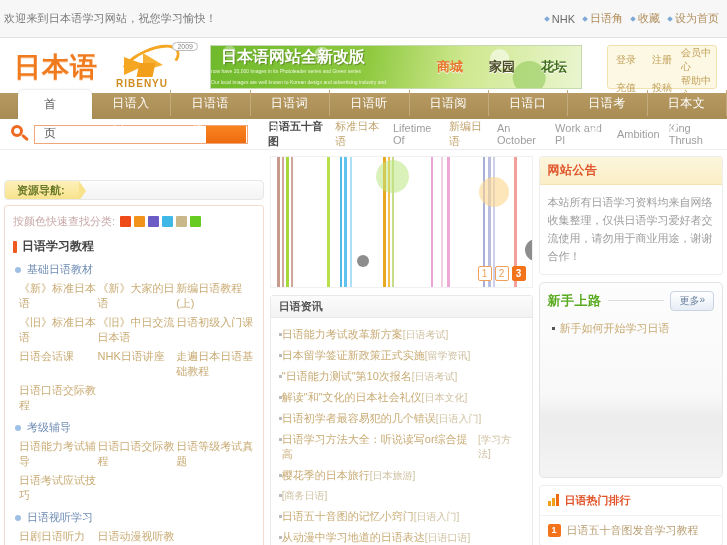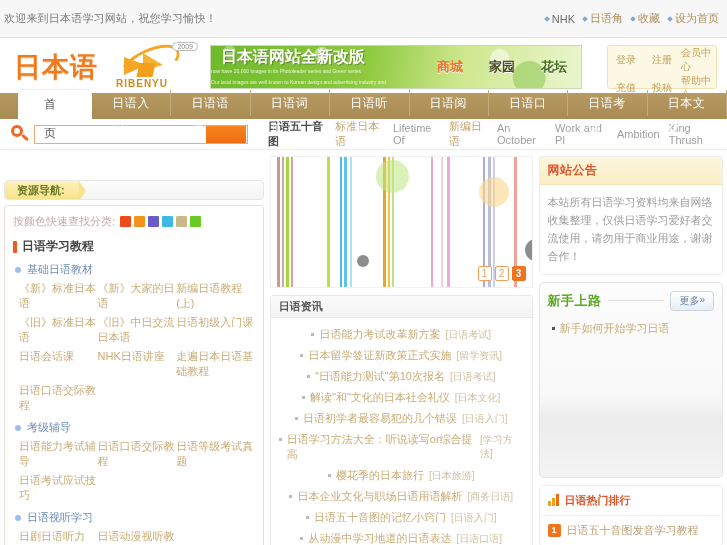--- a/index.html
+++ b/index.html
@@ -352,24 +352,23 @@
   .mpanel-head {
     height: 22px;
     background: linear-gradient(#fcfcfc, #f2f2f2);
     border-bottom: 1px solid #e9e9e9;
     display: flex; align-items: center;
     padding: 0 8px;
     font-size: 11px; font-weight: bold; color: #555;
   }
   .newslist { padding: 6px 8px 8px 8px; }
   .newsitem {
-    display: flex; align-items: baseline; gap: 5px;
+    display: flex; align-items: baseline; 
     font-size: 11px;
     padding: 3px 0;
-    justify-content: center;
   }
   .newsitem .b {
     width: 3px; height: 3px; background: #bbb;
     display: inline-block; flex: 0 0 auto;
     position: relative; top: -2px;
   }
   .newsitem .t { color: #c9ab74; }
   .newsitem .src { color: #cfc0a0; font-size: 10px; }
 
   
@@ -682,21 +681,20 @@
             <span class="t">日语学习方法大全：听说读写or综合提高</span>
             <span class="src">[学习方法]</span>
           </div>
         <div class="newsitem">
             <span class="b"></span>
             <span class="t">樱花季的日本旅行</span>
             <span class="src">[日本旅游]</span>
           </div>
         <div class="newsitem">
             <span class="b"></span>
-            <span class="t">日本企业文化与职场日语用语解析</span>
             <span class="src">[商务日语]</span>
           </div>
         <div class="newsitem">
             <span class="b"></span>
             <span class="t">日语五十音图的记忆小窍门</span>
             <span class="src">[日语入门]</span>
           </div>
         <div class="newsitem">
             <span class="b"></span>
             <span class="t">从动漫中学习地道的日语表达</span>

